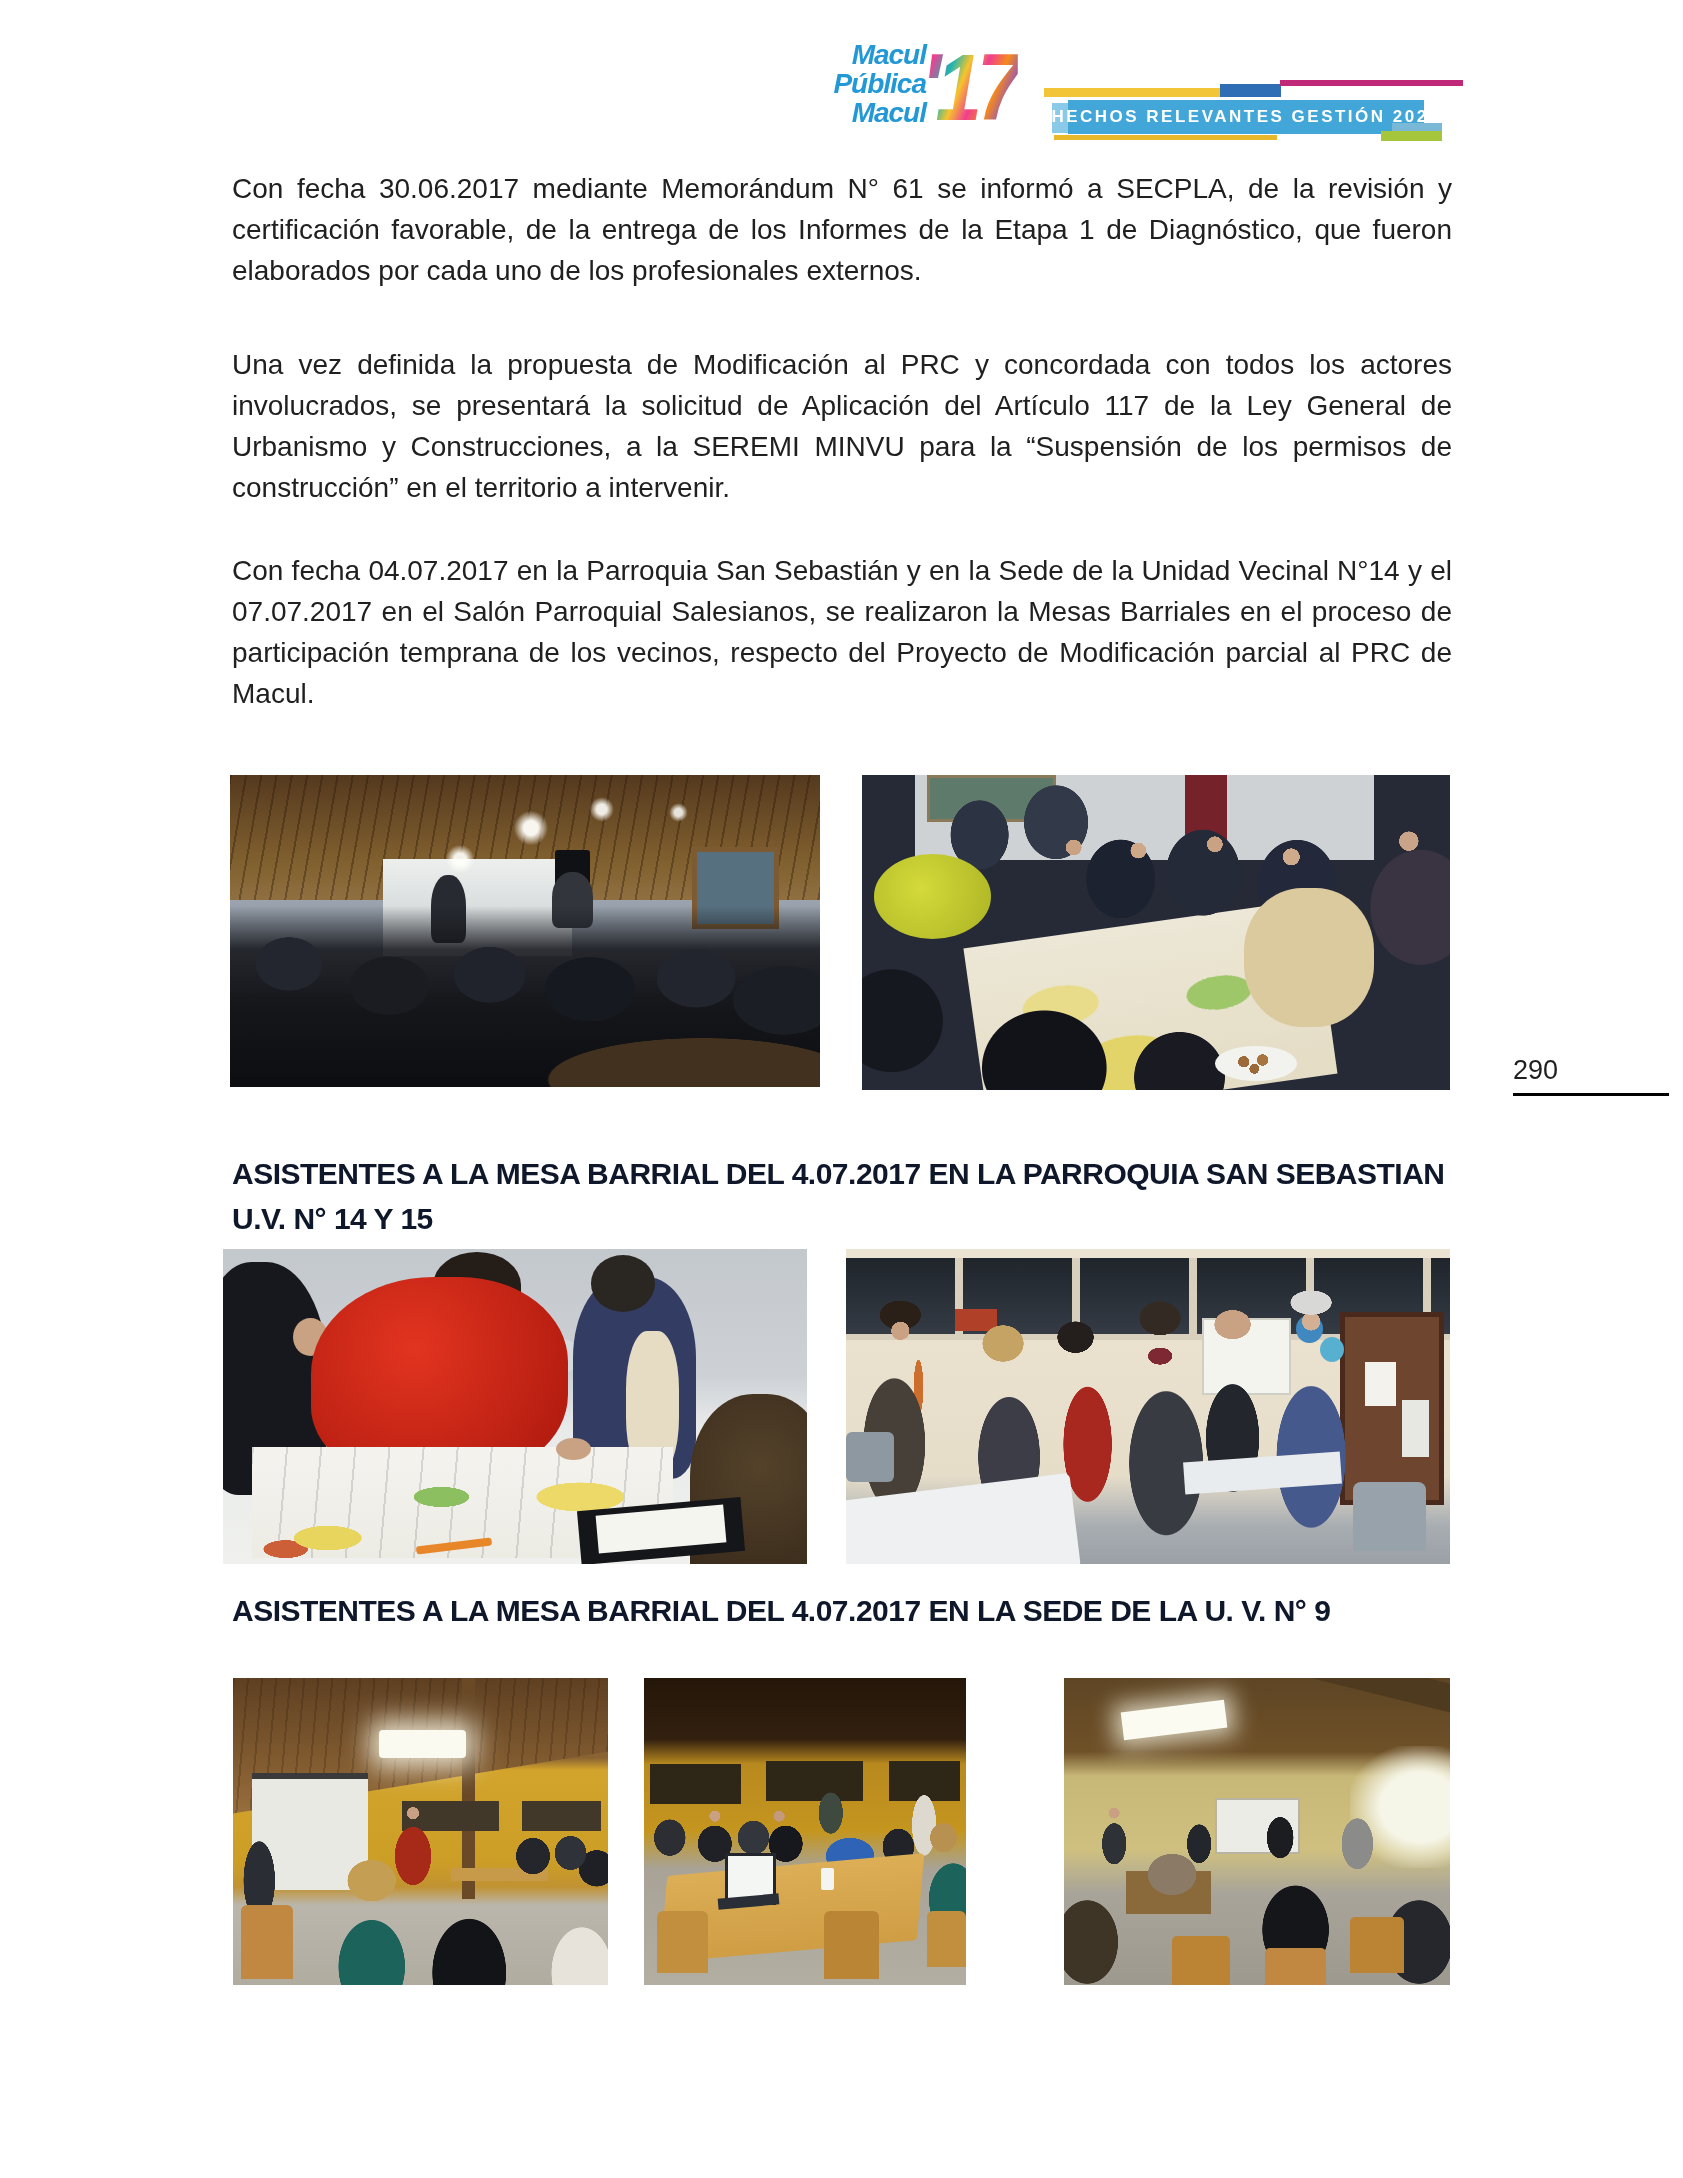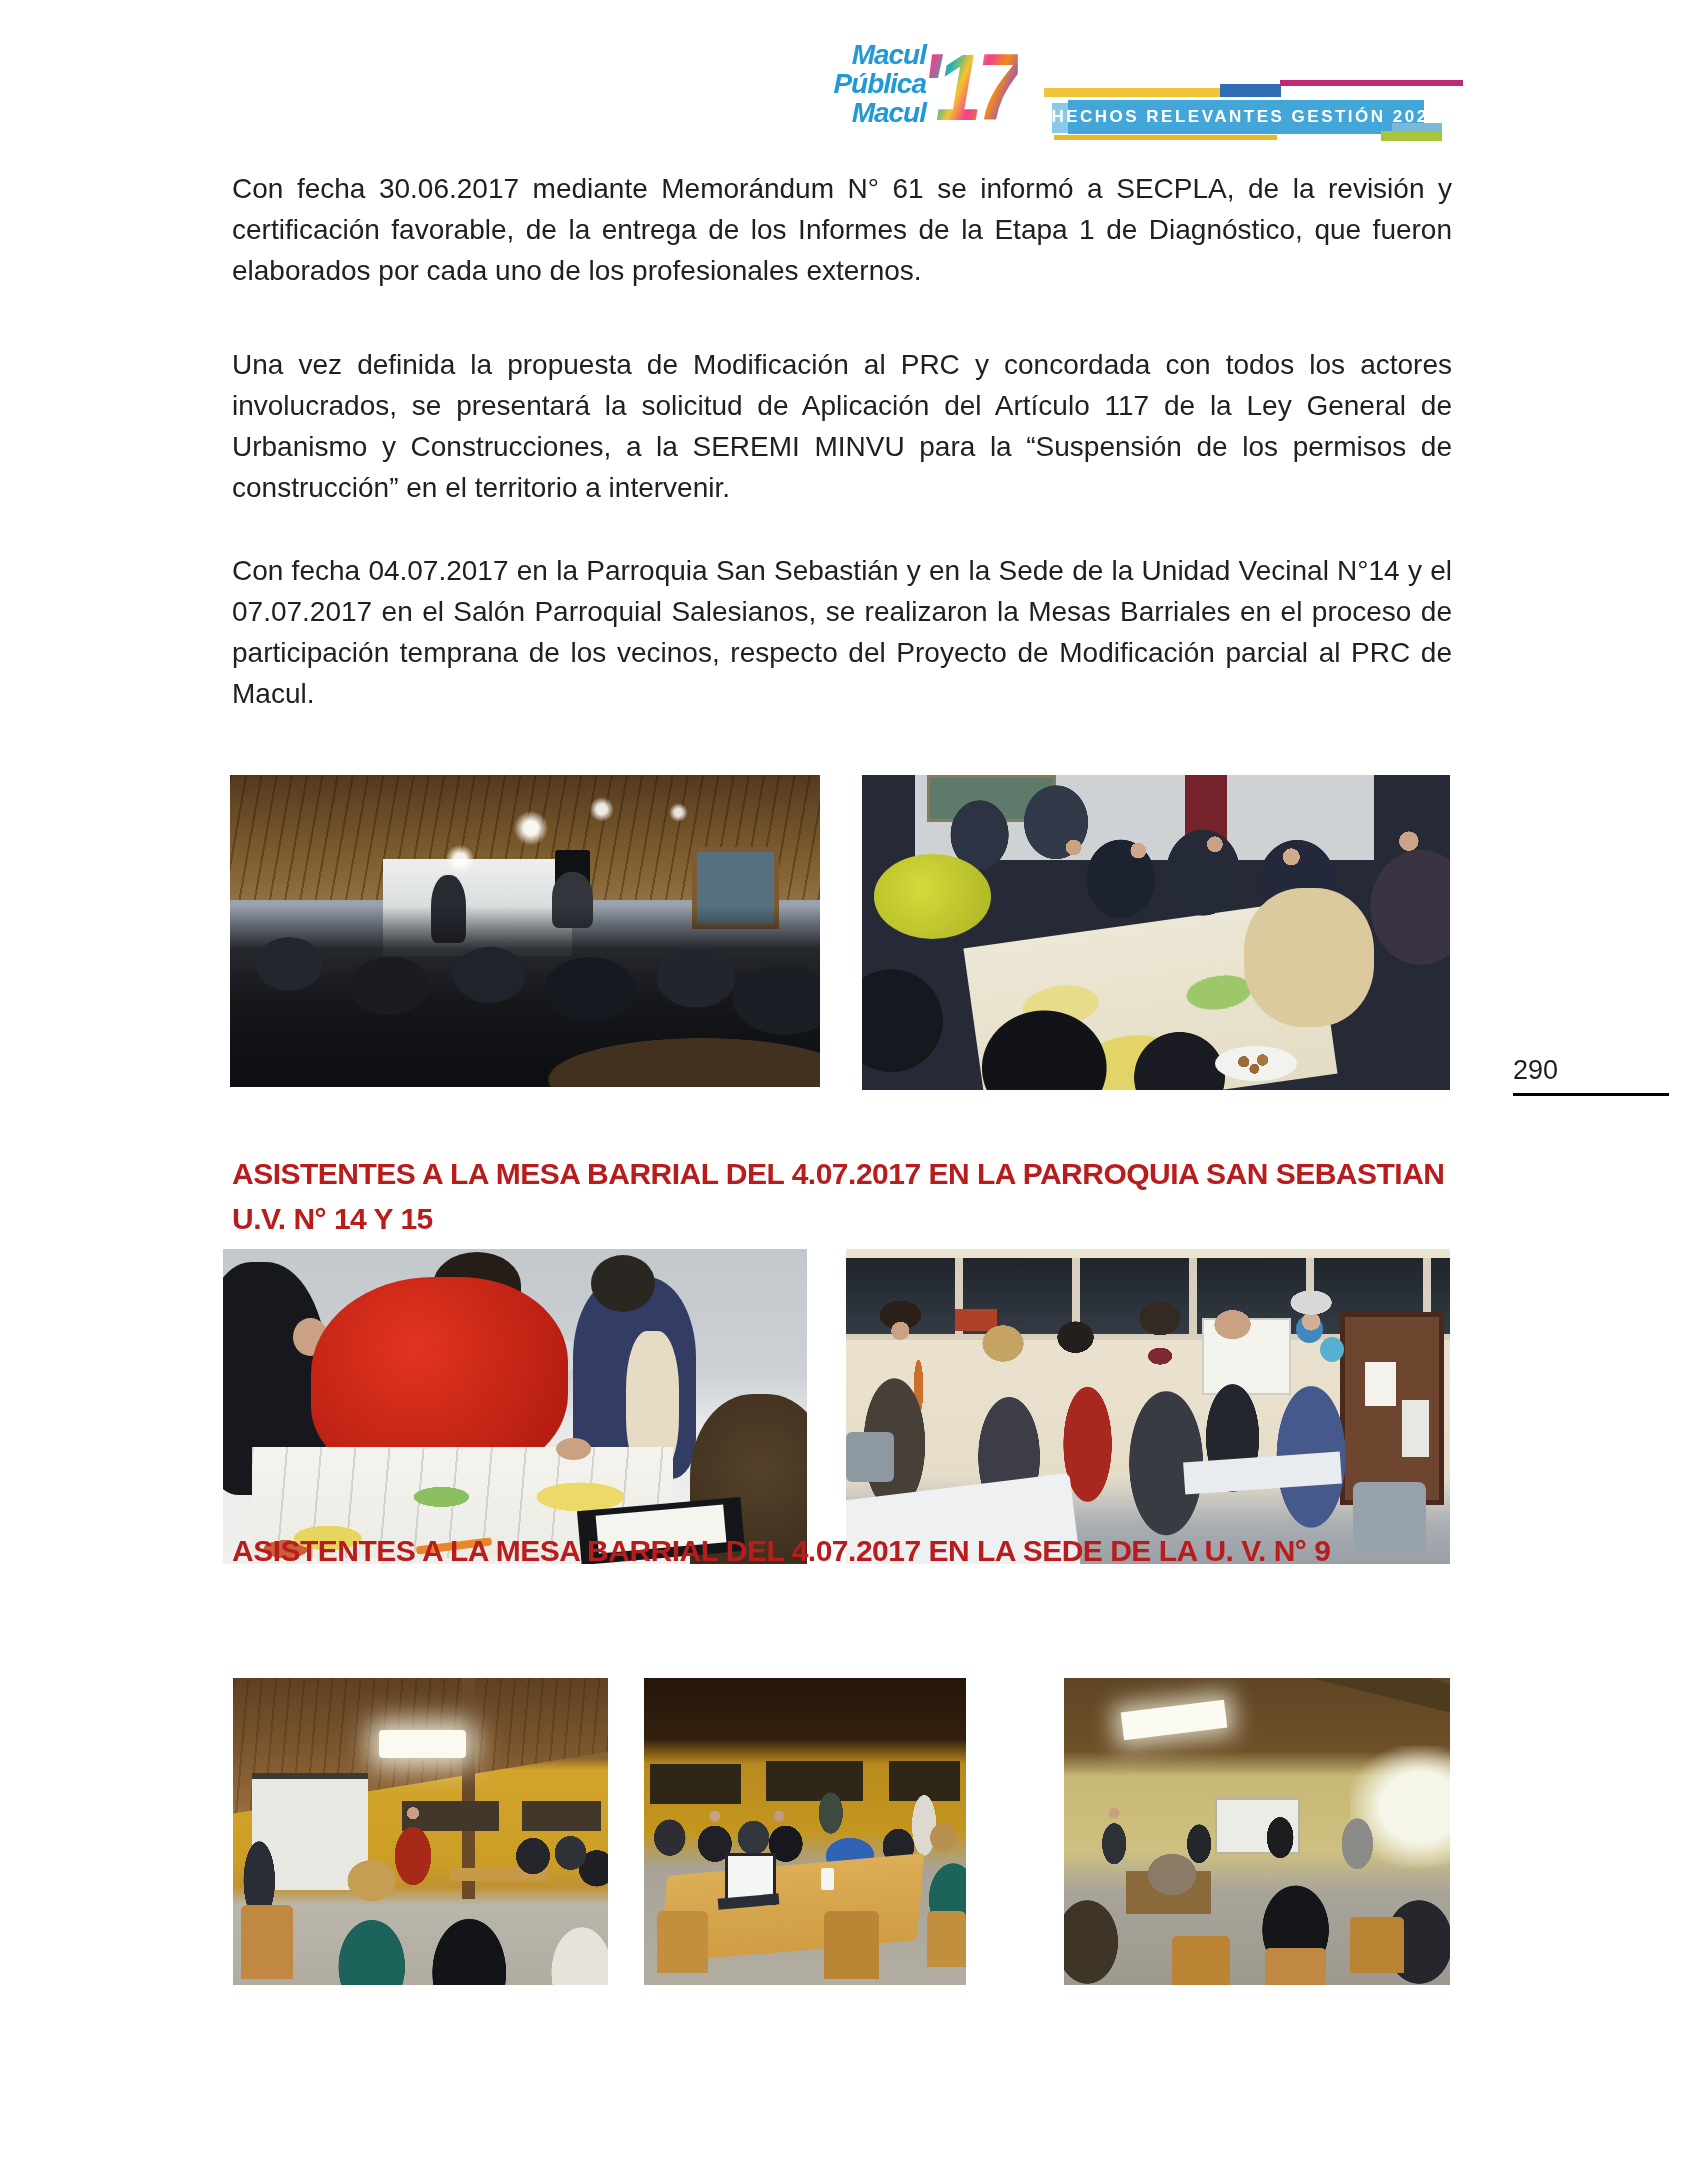--- a/index.html
+++ b/index.html
@@ -34,24 +34,24 @@
   .bn-under-yellow{position:absolute;left:10px;top:60px;width:223px;height:5px;background:#e8b82a;}
   .bn-under-green{position:absolute;left:337px;top:56px;width:61px;height:10px;background:#a5c53a;}
   
   .para{
     position:absolute;left:232px;width:1220px;
     font-size:28px;line-height:41px;text-align:justify;color:#202020;
   }
   .p1{top:168px;} .p2{top:344px;} .p3{top:550px;}
   .heading{
     position:absolute;left:232px;width:1228px;
-    font-size:30px;line-height:45px;font-weight:bold;color:#b91c1c;
+    font-size:30px;line-height:45px;font-weight:bold;color:#0f172a;
     letter-spacing:-0.5px;white-space:pre-wrap;
   }
-  .h1{top:1151px;} .h2{top:1528px;}
+  .h1{top:1151px;} .h2{top:1588px;}
   .page-number{position:absolute;left:1513px;top:1055px;font-size:27px;color:#1f1f1f;}
   .page-rule{position:absolute;left:1513px;top:1093px;width:156px;height:3px;background:#000;}
   
   .photo{position:absolute;overflow:hidden;background:#666;}
   .art{position:absolute;}
   
   .ph1{left:230px;top:775px;width:590px;height:312px;}
   .ph1-ceiling{left:0;top:0;width:100%;height:46%;
     background:repeating-linear-gradient(100deg,rgba(40,20,5,.35) 0 2px,transparent 2px 15px),
     linear-gradient(180deg,#54391e,#81602f 60%,#977649);}

